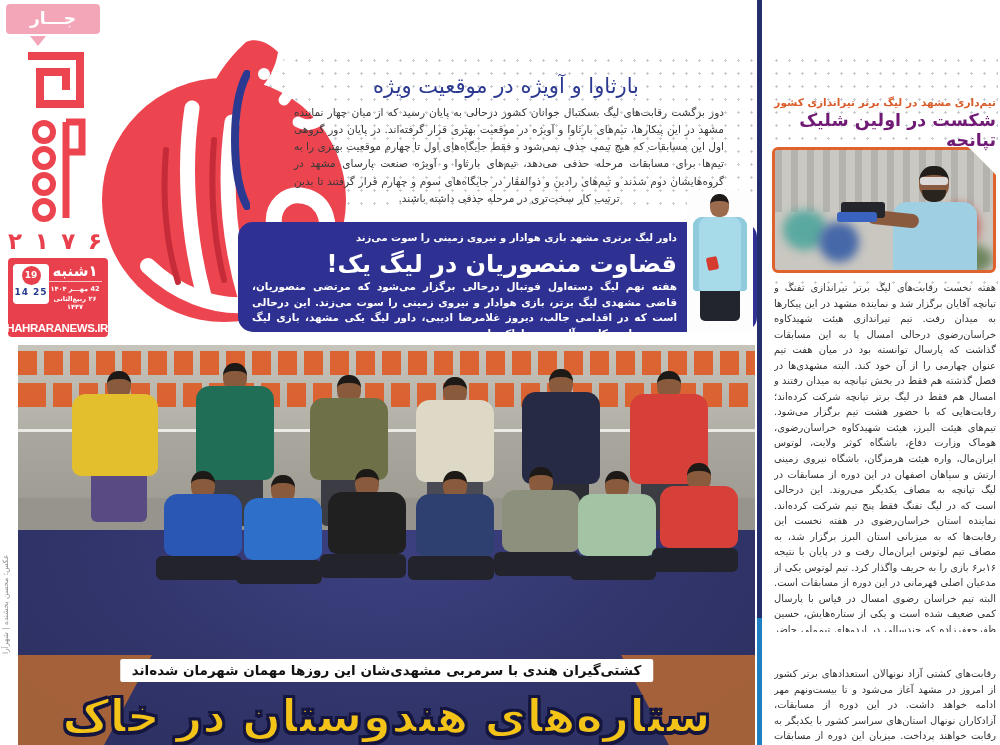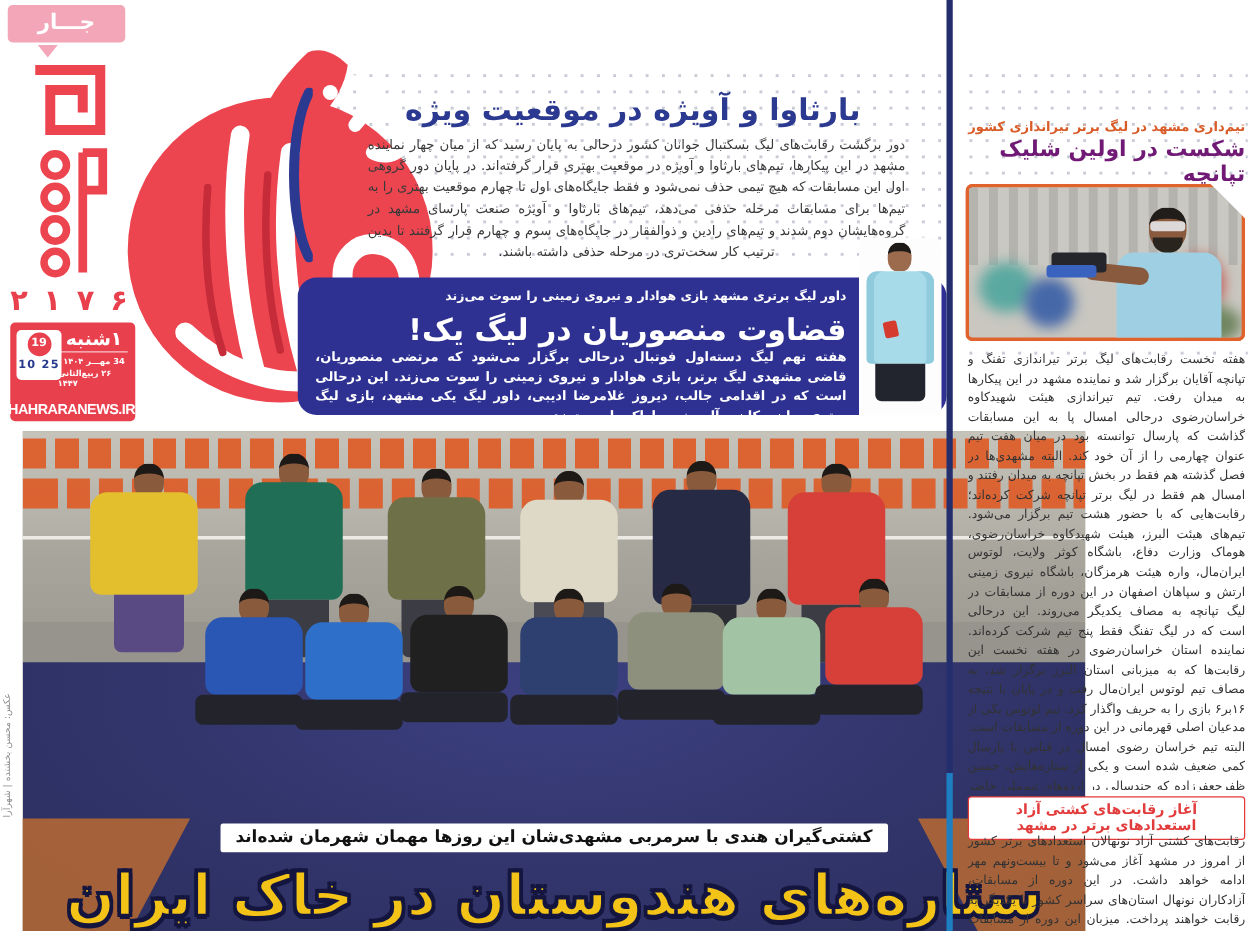--- a/index.html
+++ b/index.html
@@ -20,43 +20,43 @@
 
   .issue-number { position:absolute; left:8px; top:228px; width:94px; display:flex; justify-content:space-between;
                   color:#e8404d; font-weight:bold; font-size:23px; direction:ltr; z-index:2; }
 
   .datebox { position:absolute; left:8px; top:258px; width:100px; height:79px; background:#e8404d; border-radius:4px; z-index:2; color:#fff;padding-left:16px; }
   .db-white { position:absolute; left:5px; top:6px; width:36px; height:40px; background:#fff; border-radius:4px; text-align:center; }
   .db-circle { width:19px; height:19px; margin:2px auto 0; background:#e8404d; border-radius:50%; color:#fff; font-size:9px; font-weight:bold; line-height:19px; }
   .db-greg { color:#273a8c; font-weight:bold; font-size:9px; letter-spacing:1px; margin-top:2px; }
   .db-day { position:absolute; right:6px; top:4px; width:54px; text-align:center; font-weight:bold; font-size:15px; border-bottom:1px solid rgba(255,255,255,.7); padding-bottom:1px; }
   .db-jalali { position:absolute; right:4px; top:27px; width:58px; text-align:center; font-size:6.6px; font-weight:bold; }
-  .db-hijri  { position:absolute; right:4px; top:37px; width:58px; text-align:left; font-size:6.6px; font-weight:bold; }
+  .db-hijri  { position:absolute; right:4px; top:37px; width:58px; text-align:center; font-size:6.6px; font-weight:bold; }
   .db-site { position:absolute; left:0; bottom:3px; width:100%; text-align:center; font-size:11.5px; font-weight:bold; letter-spacing:-.4px; font-family:"Liberation Sans",sans-serif; color:#fff; text-decoration:none; }
 
   .photo-credit { position:absolute; left:1px; top:555px; height:185px; writing-mode:vertical-rl; transform:rotate(180deg);
                   font-size:7.5px; color:#8f8f8f; z-index:2; }
   .basket { position:absolute; right:246px; top:62px; width:516px; z-index:1; }
   .basket-bracket { position:absolute; right:504px; top:8px; }
-  .basket-headline { color:#2b3990; font-weight:bold; font-size:24px; text-align:center; margin:12px 40px 6px 60px; }
+  .basket-headline { color:#2b3990; font-weight:normal; font-size:21px; text-align:center; margin:12px 40px 6px 60px; }
   .basket-body { margin:4px 30px 0 56px; font-size:10.6px; line-height:1.62; color:#3a3a3a; text-align:justify; text-align-last:center; }
 
   
   .refbox { position:absolute; right:243px; top:222px; width:519px; height:110px; background:#2e3192; border-radius:15px; z-index:1; color:#fff; }
   .ref-kicker { position:absolute; right:80px; top:10px; left:16px; font-size:10px; font-weight:bold; text-align:right; }
   .ref-headline { position:absolute; right:80px; top:28px; left:16px; font-size:24px; font-weight:bold; text-align:right; }
   .ref-body { position:absolute; right:80px; top:57px; left:14px; font-size:10.4px; line-height:1.5; font-weight:bold; text-align:justify; }
   .goalie { position:absolute; right:4px; top:-32px; width:66px; height:142px; background:#fdfdfd; border-radius:8px 8px 0 0; overflow:hidden; }
   .g-head { position:absolute; left:23px; top:4px; width:19px; height:23px; background:#9c6b4e; border-radius:45% 45% 40% 40%; border-top:7px solid #1d1a17; }
   .g-jersey { position:absolute; left:6px; top:27px; width:54px; height:74px; background:#a7dbe9; border-radius:9px 9px 4px 4px; box-shadow:inset 6px 0 0 #8fcadd, inset -6px 0 0 #8fcadd; }
   .g-logo { position:absolute; left:14px; top:40px; width:11px; height:13px; background:#d63b30; border-radius:2px; transform:rotate(-12deg); }
   .g-shorts { position:absolute; left:13px; top:101px; width:40px; height:30px; background:#23252e; border-radius:0 0 5px 5px; }
 
   
-  .photo { position:absolute; left:18px; top:345px; width:850px; height:400px; overflow:hidden; background:#9b998f; z-index:1; }
+  .photo { position:absolute; left:18px; top:345px; width:737px; height:400px; overflow:hidden; background:#9b998f; z-index:1; }
   .ph-seats { position:absolute; left:0; top:0; width:100%; height:84px; background:linear-gradient(#c6c3bb,#b2afa7); }
   .seat-row { position:absolute; left:0; width:100%; height:24px; background:repeating-linear-gradient(90deg,#dd5f2c 0 19px, rgba(0,0,0,0) 19px 26px); opacity:.95; }
   .sr1 { top:6px; } .sr2 { top:38px; background-position:9px 0; }
   .ph-rail { position:absolute; left:0; top:84px; width:100%; height:3px; background:#eceae4; box-shadow:0 14px 0 rgba(236,234,228,.6); }
   .ph-wall { position:absolute; left:0; top:87px; width:100%; height:66px; background:linear-gradient(#aaa79f,#a09d95); }
   .ph-floor { position:absolute; left:0; top:153px; width:100%; height:44px; background:#96948c; }
   .ph-mat { position:absolute; left:0; top:185px; width:100%; height:215px; background:radial-gradient(ellipse at 50% 10%, #3c4080 0%, #32356b 55%, #2b2e5e 100%); }
   .mat-corner { position:absolute; bottom:0; width:150px; height:90px; background:#b96a33; opacity:.85; }
   .mc-l { left:-40px; transform:skewX(-28deg); }
   .mc-r { right:-40px; transform:skewX(28deg); }
@@ -152,24 +152,24 @@
   <div class="issue-number">
     <span>۲</span>
     <span>۱</span>
     <span>۷</span>
     <span>۶</span>
   </div>
 
   <div class="datebox">
     <div class="db-white">
       <div class="db-circle">19</div>
-      <div class="db-greg">25 10</div>
+      <div class="db-greg">25 14</div>
     </div>
     <div class="db-day">۱شنبه</div>
-    <div class="db-jalali">34 مهـــر ۱۴۰۴</div>
+    <div class="db-jalali">42 مهـــر ۱۴۰۴</div>
     <div class="db-hijri">۲۶ ربیع‌الثانی ۱۴۴۷</div>
     <a href="#" class="db-site">SHAHRARANEWS.IR</a>
   </div>
 
   <div class="photo-credit">عکس: محسن بخشنده | شهرآرا</div>
 
   <div class="basket">
     <svg class="basket-bracket" width="22" height="140" viewBox="0 0 22 140">
       <path d="M19,4 C3,34 3,106 19,136" stroke="#2b3990" stroke-width="8" fill="none" stroke-linecap="round"></path>
     </svg>
@@ -293,17 +293,16 @@
         <div class="m-head"></div>
         <div class="m-glasses"></div>
         <div class="m-beard"></div>
         <div class="m-pistol"></div>
         <div class="m-barrel"></div>
       </div>
     </div>
 
     <div class="r-body">هفته نخست رقابت‌های لیگ برتر تیراندازی تفنگ و تپانچه آقایان برگزار شد و نماینده مشهد در این پیکارها به میدان رفت. تیم تیراندازی هیئت شهیدکاوه خراسان‌رضوی درحالی امسال پا به این مسابقات گذاشت که پارسال توانسته بود در میان هفت تیم عنوان چهارمی را از آن خود کند. البته مشهدی‌ها در فصل گذشته هم فقط در بخش تپانچه به میدان رفتند و امسال هم فقط در لیگ برتر تپانچه شرکت کرده‌اند؛ رقابت‌هایی که با حضور هشت تیم برگزار می‌شود. تیم‌های هیئت البرز، هیئت شهیدکاوه خراسان‌رضوی، هوماک وزارت دفاع، باشگاه کوثر ولایت، لوتوس ایران‌مال، واره هیئت هرمزگان، باشگاه نیروی زمینی ارتش و سپاهان اصفهان در این دوره از مسابقات در لیگ تپانچه به مصاف یکدیگر می‌روند. این درحالی است که در لیگ تفنگ فقط پنج تیم شرکت کرده‌اند. نماینده استان خراسان‌رضوی در هفته نخست این رقابت‌ها که به میزبانی استان البرز برگزار شد، به مصاف تیم لوتوس ایران‌مال رفت و در پایان با نتیجه ۱۶بر۶ بازی را به حریف واگذار کرد. تیم لوتوس یکی از مدعیان اصلی قهرمانی در این دوره از مسابقات است. البته تیم خراسان رضوی امسال در قیاس با پارسال کمی ضعیف شده است و یکی از ستاره‌هایش، حسین ظفرجعفرزاده که چندسالی در اردوهای تیم‌ملی حاضر بود، از این تیم جدا شده است. ظفرجعفرزاده امسال برای واره هیئت هرمزگان به میدان می‌رود و تیر می‌اندازد. نفرات تیم مشهد در این دوره از مسابقات را محمود سبحانی، پیمان شاداب‌مهر، میثم جعفری و سیدعلی جلالی تشکیل می‌دهند؛ تیمی جوان که برای رسیدن به سکو در این مسابقات کار بسیار دشواری دارد. در دیگر بازی‌های این هفته، تیم واره هیئت هرمزگان مقابل کوثر ولایت با نتیجه ۱۶بر۴ پیروز شد، هیئت البرز به عنوان میزبان ۱۶بر۸ هوماک وزارت دفاع را از پیش رو برداشت و نزاجا با نتیجه ۱۶بر۱۲ از سد سپاهان اصفهان گذشت. در هر هفته از مسابقات یک تیم میزبانی را بر عهده خواهد داشت. میزبان هفته دوم رقابت‌ها هنوز مشخص نشده است.</div>
 
-    <div class="talents-box">آغاز رقابت‌های کشتی آزاد استعدادهای برتر در مشهد</div>
     <div class="talents-body">رقابت‌های کشتی آزاد نونهالان استعدادهای برتر کشور از امروز در مشهد آغاز می‌شود و تا بیست‌ونهم مهر ادامه خواهد داشت. در این دوره از مسابقات، آزادکاران نونهال استان‌های سراسر کشور با یکدیگر به رقابت خواهند پرداخت. میزبان این دوره از مسابقات خانه کشتی استاد حمید توکل در مشهد است و فدراسیون برای این مسابقات کمیته فنی چهارنفره‌ای تعیین کرده است. حامد تاتاری، ستاره سال‌های نه چندان</div>
   </div>
 
 </div>
 
 </body></html>

